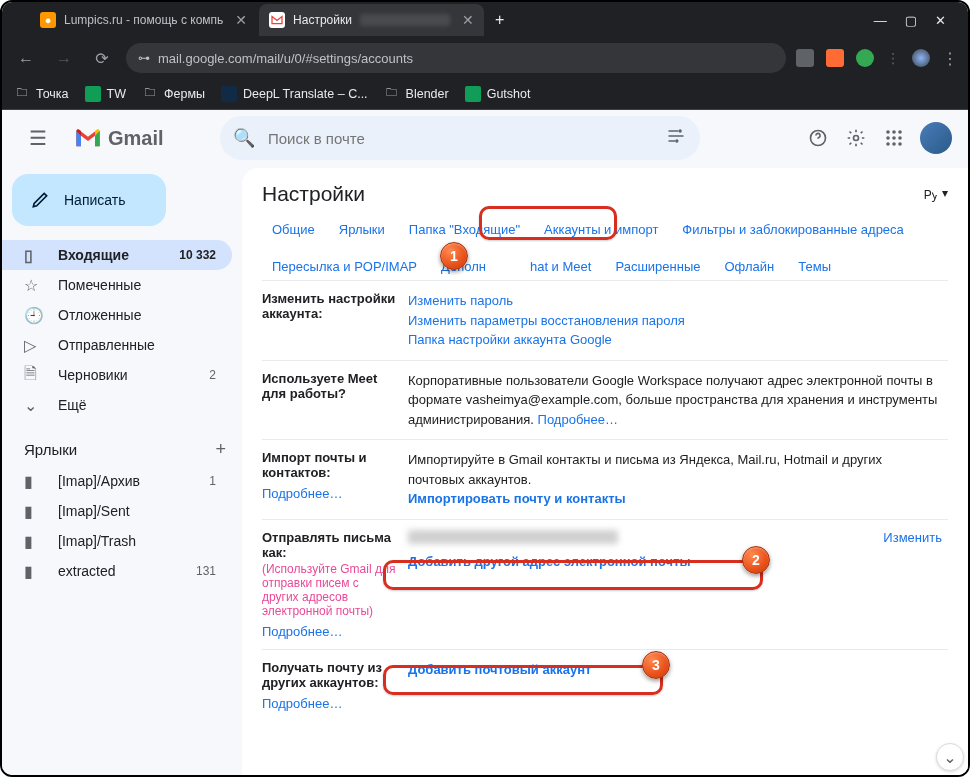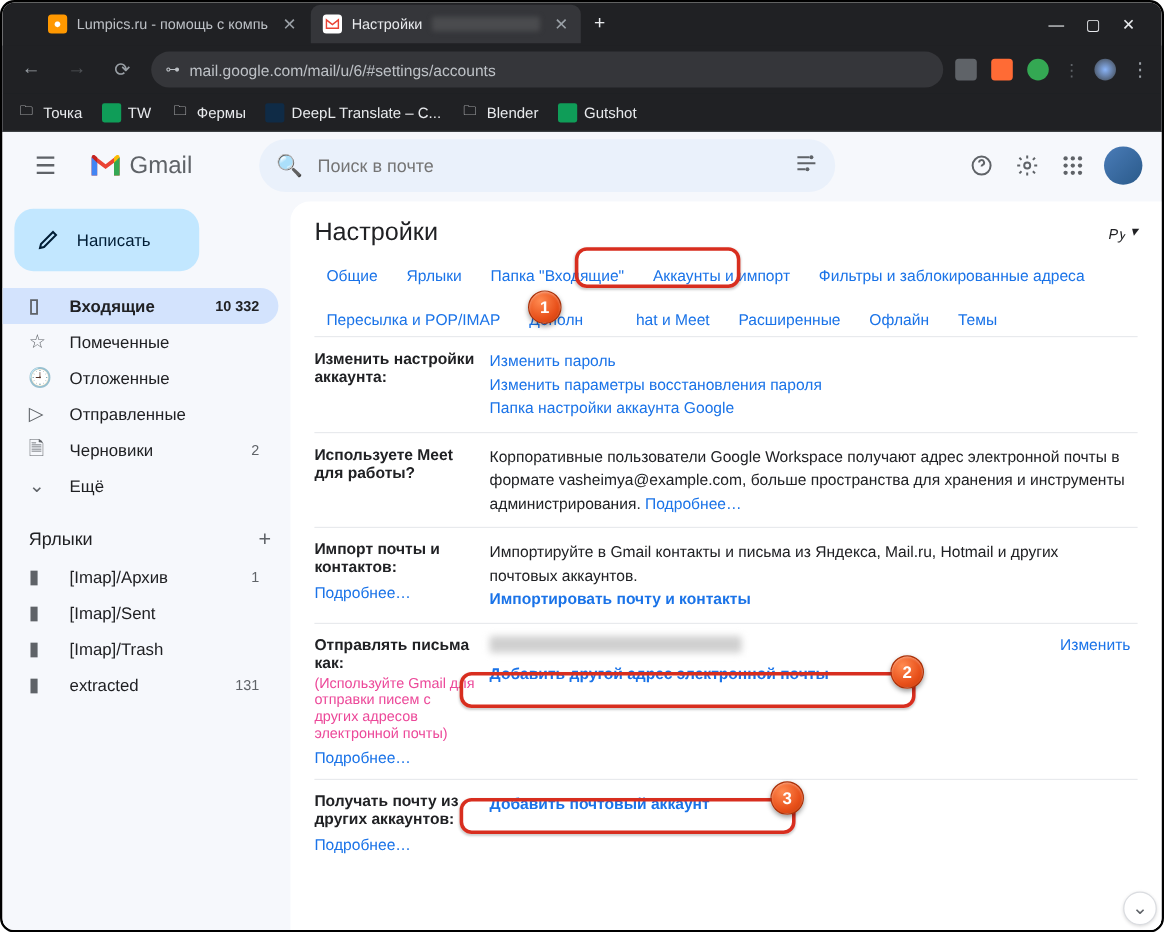--- a/index.html
+++ b/index.html
@@ -20,21 +20,21 @@
 .ext-icons { display:flex; gap:12px; align-items:center; color:#9aa0a6; font-size:14px;}
 .ext-icons .ext { width:18px; height:18px; border-radius:3px; }
 .bookmarks-bar { display:flex; align-items:center; height:32px; padding:0 12px; gap:16px; background:#202124; border-bottom:1px solid #3c4043;}
 .bookmark { display:flex; align-items:center; gap:6px; font-size:12.5px; color:#e8eaed;}
 .bookmark .bicon { width:16px; height:16px; border-radius:2px; display:flex; align-items:center; justify-content:center; font-size:11px;}
 
 
 .gmail-area { background:#f6f8fc; height: calc(777px - 36px - 40px - 32px - 4px); display:flex; flex-direction:column;}
 .gmail-header { display:flex; align-items:center; height:56px; padding:0 16px; gap:16px;}
 .gmail-menu { width:40px; height:40px; display:flex; align-items:center; justify-content:center; color:#5f6368; font-size:20px;}
-.gmail-logo { display:flex; align-items:center; gap:6px; font-size:20px; color:#5f6368; font-weight:400;}
+.gmail-logo { display:flex; align-items:center; gap:6px; font-size:20px; color:#5f6368; font-weight:700;}
 .gmail-logo .m-icon { width:28px; height:22px; }
 .search-box { flex:1; max-width:480px; background:#eaf1fb; border-radius:24px; height:44px; display:flex; align-items:center; padding:0 14px; gap:12px; color:#5f6368; margin-left:40px;}
 .search-box input { border:none; background:transparent; flex:1; font-size:15px; outline:none; color:#202124;}
 .search-opts { margin-left:auto; font-size:18px; color:#5f6368;}
 .header-right { margin-left:auto; display:flex; align-items:center; gap:14px; color:#5f6368;}
 .header-right .hicon { width:24px; height:24px; display:flex; align-items:center; justify-content:center; font-size:18px;}
 .avatar { width:32px; height:32px; border-radius:50%; background:linear-gradient(135deg,#4a7cb8,#2a5a8a);}
 
 
 .gmail-body { display:flex; flex:1; overflow:hidden;}
@@ -45,21 +45,21 @@
 .nav-item.active { background:#d3e3fd; font-weight:700;}
 .nav-item .count { margin-left:auto; font-size:12px; color:#5f6368;}
 .nav-item.active .count { font-weight:700; color:#202124;}
 .labels-header { display:flex; align-items:center; padding:0 16px 0 22px; height:34px; font-size:15px; font-weight:500; color:#202124; margin-top:12px;}
 .labels-header .plus { margin-left:auto; font-size:18px; color:#5f6368;}
 
 
 .content { flex:1; background:#fff; border-radius:16px 0 0 0; margin-top:2px; padding:14px 20px 14px 20px; overflow-y:auto; position:relative;}
 .content-header { display:flex; align-items:center; }
 .content-title { font-size:21px; color:#202124; }
-.lang-sel { margin-left:auto; font-size:12px; color:#202124; display:flex; align-items:flex-start; gap:4px;font-style:italic;}
+.lang-sel { margin-left:auto; font-size:12px; color:#202124; display:flex; align-items:flex-start; gap:4px;}
 .tabs-row { display:flex; flex-wrap:wrap; gap:4px; margin-top:10px; font-size:13px; color:#1a73e8;}
 .tabs-row .stab { padding:6px 10px; cursor:pointer; }
 .settings-section { display:flex; border-top:1px solid #e8eaed; padding:10px 6px 10px 0; font-size:13px;}
 .settings-section:first-of-type { border-top:1px solid #e8eaed; margin-top:8px;}
 .section-label { width:146px; font-weight:700; color:#202124; padding-right:10px;}
 .section-label .sub { font-weight:400; font-size:12px; color:#ec4899; display:block; margin-top:2px;}
 .section-label .more { font-weight:400; color:#1a73e8; display:block; margin-top:6px;}
 .section-content { flex:1; color:#202124; line-height:1.5;}
 .section-content a, .link { color:#1a73e8; text-decoration:none;}
 .section-right { margin-left:auto; text-align:left;}
@@ -97,21 +97,21 @@
       <span>▢</span>
       <span>✕</span>
     </div>
   </div>
   <div class="addr-bar">
     <div class="nav-btn">←</div>
     <div class="nav-btn" style="opacity:0.4">→</div>
     <div class="nav-btn">⟳</div>
     <div class="url-field">
       <span style="font-size:12px">⊶</span>
-      <span>mail.google.com/mail/u/6/#settings/accounts</span>
+      <span>mail.google.com/mail/u/0/#settings/accounts</span>
     </div>
     <div class="ext-icons">
       <span class="ext" style="background:#5f6368"></span>
       <span class="ext" style="background:#ff6b35"></span>
       <span class="ext" style="background:#34a853;border-radius:50%"></span>
       <span style="color:#5f6368">⋮</span>
       <span class="ext" style="background:radial-gradient(#8ab4f8,#3c4043);border-radius:50%"></span>
       <span style="font-size:16px">⋮</span>
     </div>
   </div>

